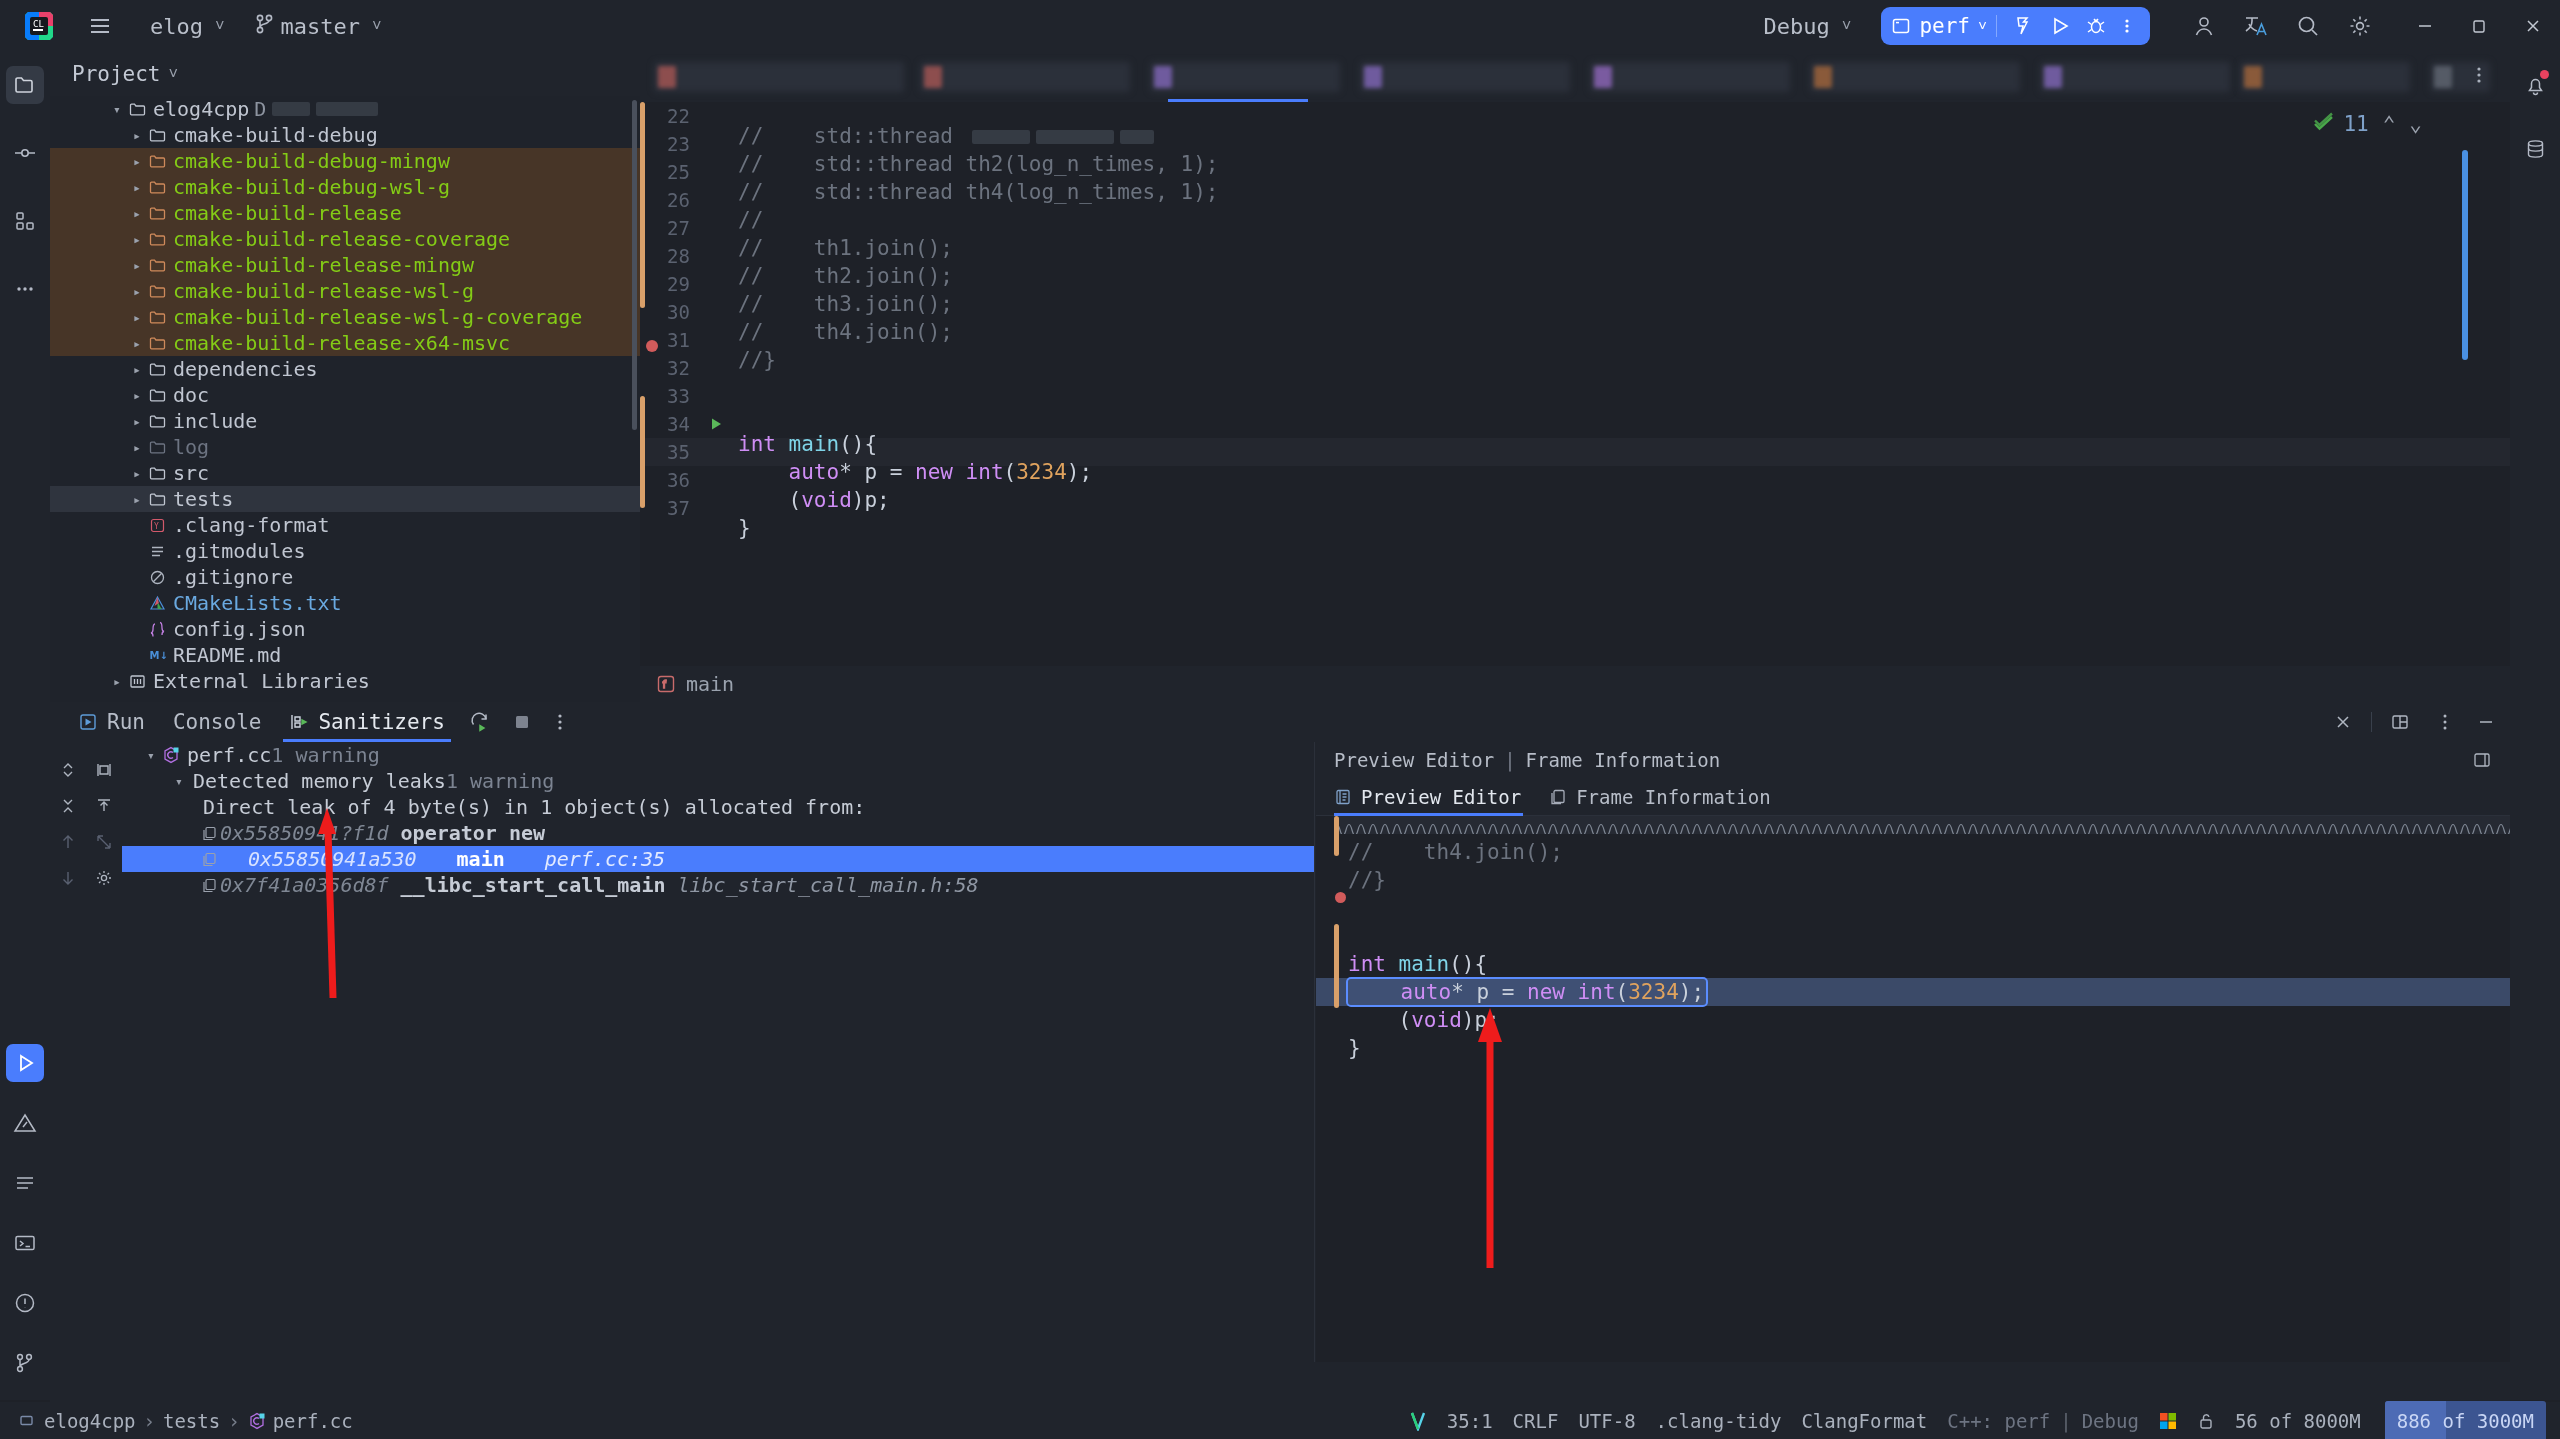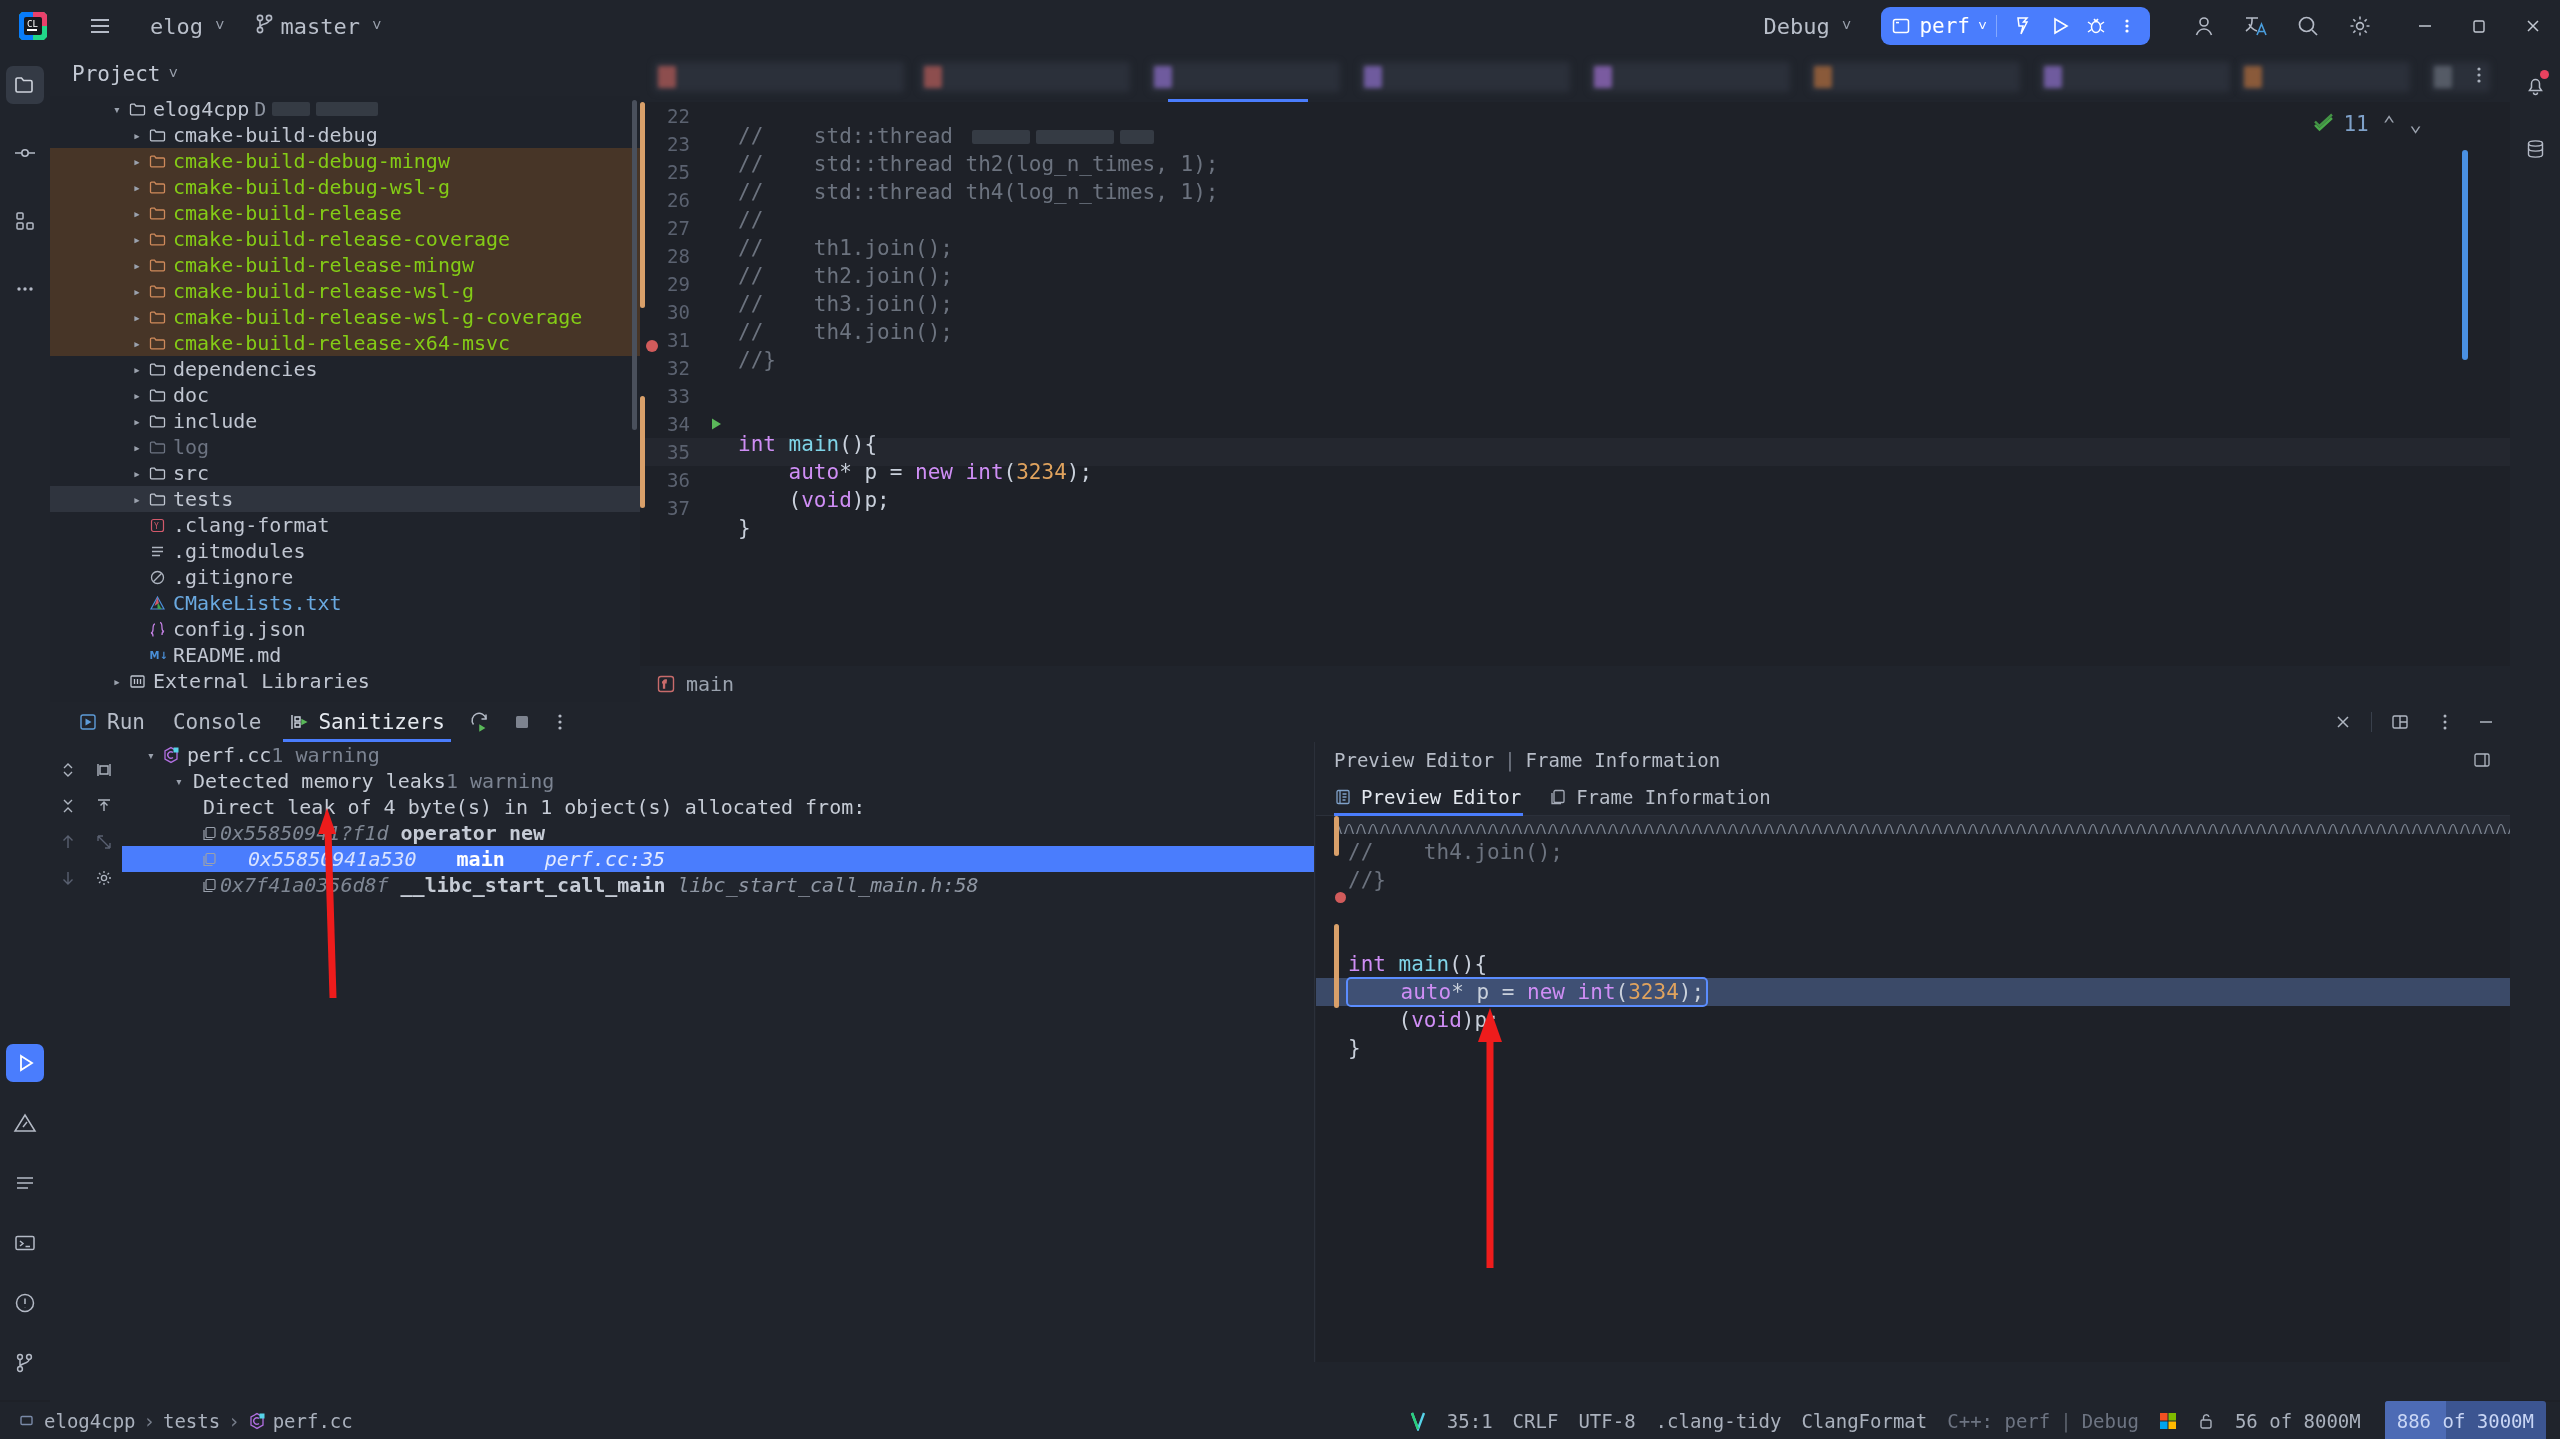--- a/index.html
+++ b/index.html
@@ -9,21 +9,21 @@
     font-family:"DejaVu Sans Mono","Liberation Mono",monospace;
     overflow:hidden;
   }
   body{ position:relative; color:#cdd3de; font-size:22px; }
 
   
   #titlebar{
     position:absolute; left:0; top:0; width:2560px; height:52px;
     background:#20242c; display:flex; align-items:center;
   }
-  .tb-logo{ width:46px; height:46px; margin-left:16px; display:flex; align-items:center; justify-content:flex-start;}
+  .tb-logo{ width:46px; height:46px; margin-left:16px; display:flex; align-items:center; justify-content:center;}
   .tb-ico{ width:40px;height:40px;display:flex;align-items:center;justify-content:center;color:#b4bac6;}
   .tb-text{ color:#b9bfca; font-size:22px; margin:0 6px;}
   .tb-chev{ color:#9aa1ad; font-size:16px; margin-left:6px; }
   .tb-item{ display:flex;align-items:center; padding:4px 8px; border-radius:6px; }
   .spacer{flex:1;}
   .runwidget{
     display:flex;align-items:center;background:#4a7dfd;border-radius:9px;
     height:38px; padding:0 10px; margin-right:14px;
   }
   .runwidget .sep{width:1px;height:22px;background:#9dbaff;margin:0 9px;opacity:.7;}
@@ -79,21 +79,21 @@
   .gmark{width:28px;flex:0 0 28px;display:flex;align-items:center;justify-content:center;}
   .ctext{padding-left:8px;margin-top:40px;}
   .cmt{color:#6c737f;}
   .kw{color:#cf8ef5;}
   .fn{color:#7fd4e8;}
   .num{color:#e0a35e;}
   .pl{color:#c9d0db;}
   .cur-line{background:#24272f;}
   .mod-bar{position:absolute;left:0;width:5px;background:#d9a06a;}
   #bp-dot{position:absolute;left:6px;width:12px;height:12px;border-radius:50%;background:#d15b5b;}
-  #insp-ok{position:absolute;right:88px;top:10px;display:flex;align-items:center;color:#7fa1c9;font-size:21px;}
+  #insp-ok{position:absolute;right:88px;top:10px;display:flex;color:#7fa1c9;font-size:21px;}
   #mini-scroll{position:absolute;right:42px;top:48px;width:6px;height:210px;background:#4a90e2;border-radius:3px;}
   #breadcrumbs{position:absolute;bottom:0;left:0;width:1870px;height:36px;background:#20242c;display:flex;align-items:center;padding-left:16px;}
 
   
   #bottom{position:absolute;left:50px;top:702px;width:2460px;height:700px;background:#20242c;}
   #bw-hdr{height:40px;display:flex;align-items:center;padding-left:14px;position:relative;}
   .bw-tab{display:flex;align-items:center;height:40px;padding:0 14px;color:#b7bdc8;font-size:21px;position:relative;}
   .bw-tab.active{color:#e5e9ef;}
   .bw-tab.active::after{content:"";position:absolute;left:8px;right:8px;bottom:0;height:3px;background:#4a7dfd;}
   #bw-hdr-right{position:absolute;right:14px;top:0;height:40px;display:flex;align-items:center;color:#b0b7c2;}

